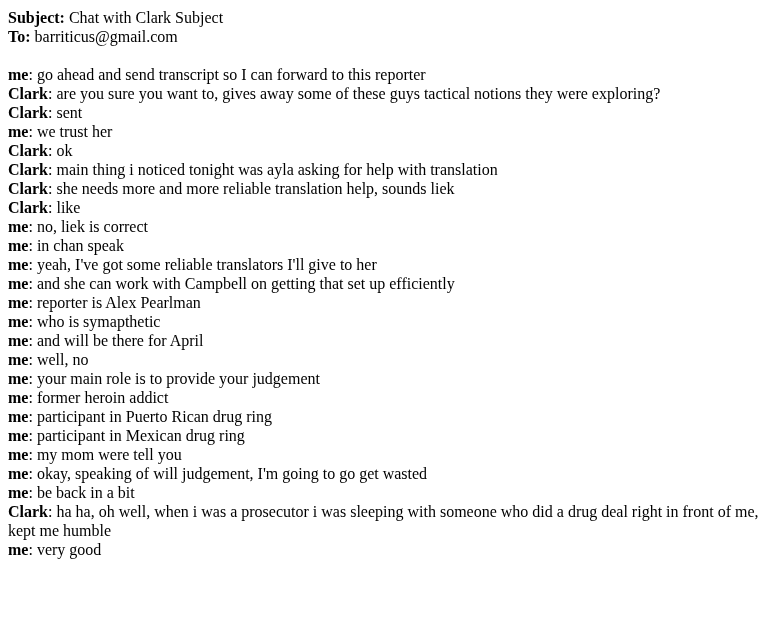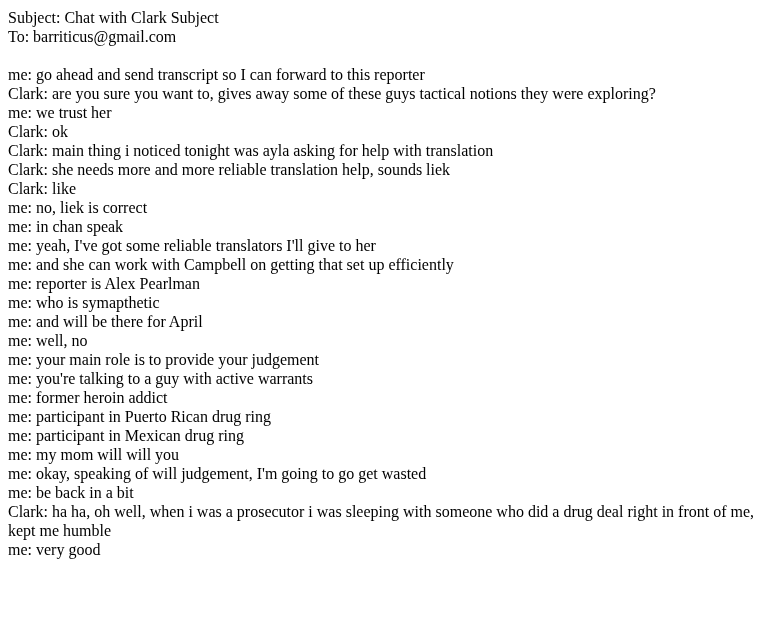--- a/index.html
+++ b/index.html
@@ -12,55 +12,55 @@
     font-family: "Liberation Serif", "DejaVu Serif", serif;
     font-size: 16px;
     line-height: 19px;
     color: #000000;
   }
   .hdr-line, .msg {
     margin: 0;
     padding: 0;
   }
   b, .speaker {
-    font-weight: normal;
+    font-weight: bold;
   }
   .spacer {
     height: 19px;
   }
 </style>
 </head>
 <body>
 
 <div>
   <div class="hdr-line"><b>Subject:</b> <span>Chat with Clark Subject</span></div>
   <div class="hdr-line"><b>To:</b> <span>barriticus@gmail.com</span></div>
 
   <div class="spacer"></div>
 
   <div id="chat">
       <div class="msg"><b class="speaker">me</b><span class="sep">: </span><span class="text">go ahead and send transcript so I can forward to this reporter</span></div>
       <div class="msg"><b class="speaker">Clark</b><span class="sep">: </span><span class="text">are you sure you want to, gives away some of these guys tactical notions they were exploring?</span></div>
+      <div class="msg"><b class="speaker">Clark</b><span class="sep">: </span><span class="text">sent</span></div>
       <div class="msg"><b class="speaker">me</b><span class="sep">: </span><span class="text">we trust her</span></div>
       <div class="msg"><b class="speaker">Clark</b><span class="sep">: </span><span class="text">ok</span></div>
       <div class="msg"><b class="speaker">Clark</b><span class="sep">: </span><span class="text">main thing i noticed tonight was ayla asking for help with translation</span></div>
       <div class="msg"><b class="speaker">Clark</b><span class="sep">: </span><span class="text">she needs more and more reliable translation help, sounds liek</span></div>
       <div class="msg"><b class="speaker">Clark</b><span class="sep">: </span><span class="text">like</span></div>
       <div class="msg"><b class="speaker">me</b><span class="sep">: </span><span class="text">no, liek is correct</span></div>
       <div class="msg"><b class="speaker">me</b><span class="sep">: </span><span class="text">in chan speak</span></div>
       <div class="msg"><b class="speaker">me</b><span class="sep">: </span><span class="text">yeah, I've got some reliable translators I'll give to her</span></div>
       <div class="msg"><b class="speaker">me</b><span class="sep">: </span><span class="text">and she can work with Campbell on getting that set up efficiently</span></div>
       <div class="msg"><b class="speaker">me</b><span class="sep">: </span><span class="text">reporter is Alex Pearlman</span></div>
       <div class="msg"><b class="speaker">me</b><span class="sep">: </span><span class="text">who is symapthetic</span></div>
       <div class="msg"><b class="speaker">me</b><span class="sep">: </span><span class="text">and will be there for April</span></div>
       <div class="msg"><b class="speaker">me</b><span class="sep">: </span><span class="text">well, no</span></div>
       <div class="msg"><b class="speaker">me</b><span class="sep">: </span><span class="text">your main role is to provide your judgement</span></div>
-      <div class="msg"><b class="speaker">me</b><span class="sep">: </span><span class="text">you're talking to a guy with active warrants</span></div>
       <div class="msg"><b class="speaker">me</b><span class="sep">: </span><span class="text">former heroin addict</span></div>
       <div class="msg"><b class="speaker">me</b><span class="sep">: </span><span class="text">participant in Puerto Rican drug ring</span></div>
       <div class="msg"><b class="speaker">me</b><span class="sep">: </span><span class="text">participant in Mexican drug ring</span></div>
-      <div class="msg"><b class="speaker">me</b><span class="sep">: </span><span class="text">my mom will will you</span></div>
+      <div class="msg"><b class="speaker">me</b><span class="sep">: </span><span class="text">my mom were tell you</span></div>
       <div class="msg"><b class="speaker">me</b><span class="sep">: </span><span class="text">okay, speaking of will judgement, I'm going to go get wasted</span></div>
       <div class="msg"><b class="speaker">me</b><span class="sep">: </span><span class="text">be back in a bit</span></div>
       <div class="msg"><b class="speaker">Clark</b><span class="sep">: </span><span class="text">ha ha, oh well, when i was a prosecutor i was sleeping with someone who did a drug deal right in front of me, kept me humble</span></div>
       <div class="msg"><b class="speaker">me</b><span class="sep">: </span><span class="text">very good</span></div>
     </div>
 </div>
 
 </body></html>

